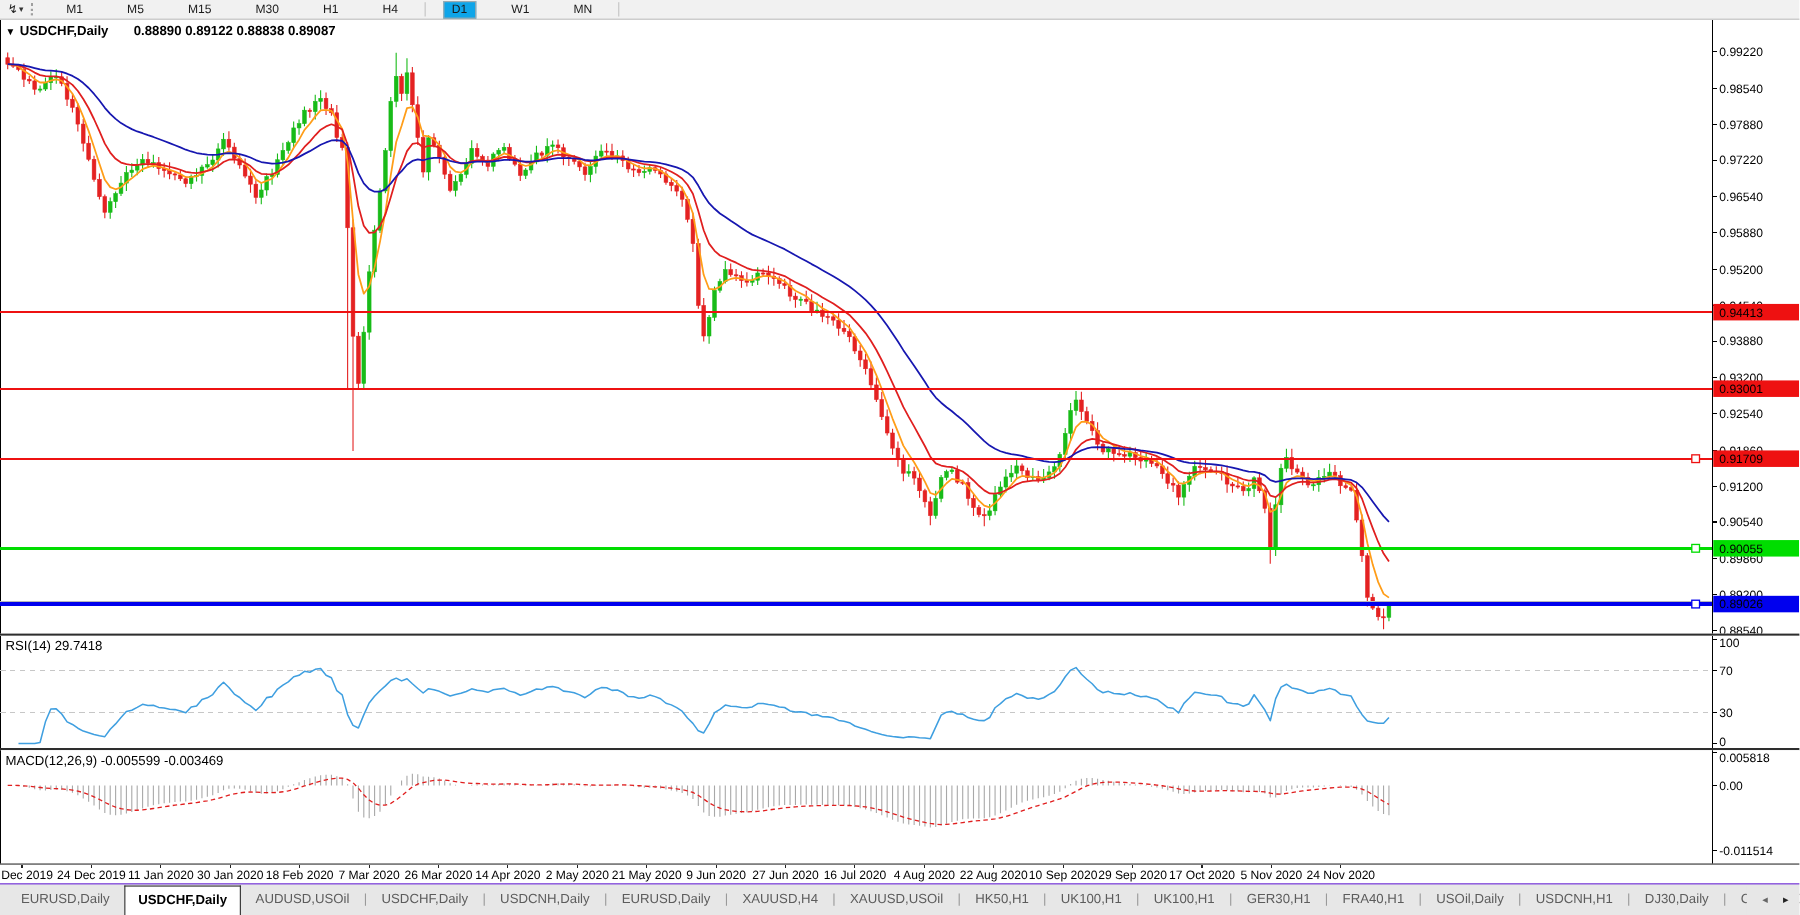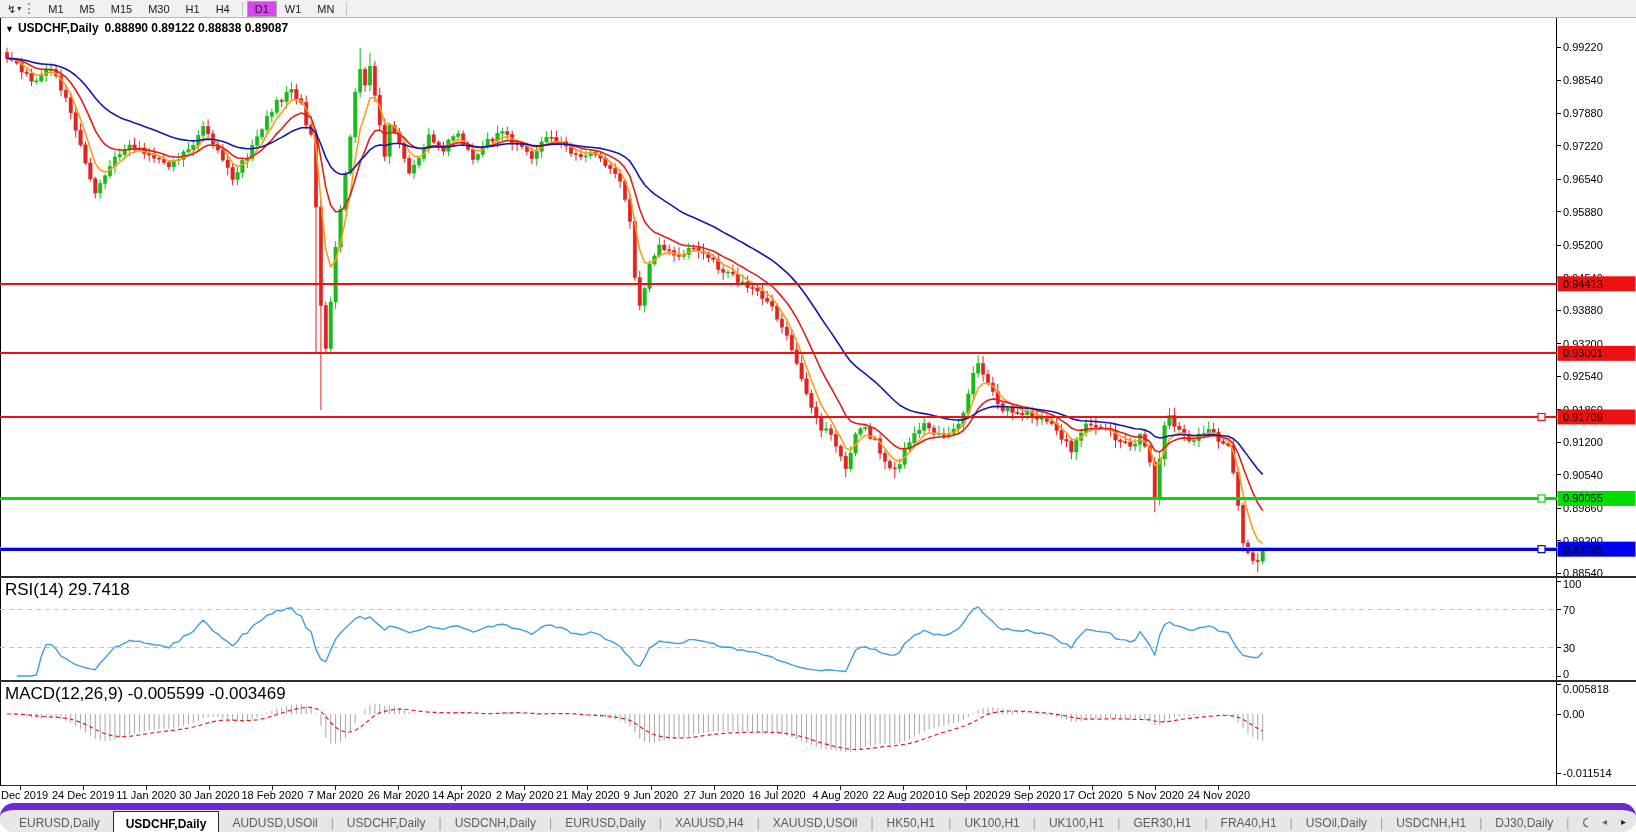--- a/index.html
+++ b/index.html
@@ -6,42 +6,42 @@
   body{width:1636px;height:832px;overflow:hidden;font-family:"Liberation Sans",sans-serif;-webkit-font-smoothing:none;}
   #app{width:1636px;height:832px;display:flex;flex-direction:column;}
 
   
   .toolbar{height:18px;flex:0 0 18px;background:#f1f1f1;border-bottom:1px solid #b5b5b5;
            display:flex;align-items:center;box-sizing:border-box;padding-left:4px;}
   .tool-icon{font-size:11px;color:#222;padding:0 1px 0 3px;line-height:16px;}
   .tool-caret{font-size:8px;color:#333;padding:0 4px 0 0;}
   .grip{width:3px;height:11px;border-left:2px dotted #9f9f9f;margin:0 7px 0 3px;}
   .tf{font-size:11px;line-height:14px;color:#1a1a1a;background:transparent;border:1px solid transparent;
-      padding:0 7px;margin:0;font-family:inherit;}
-  .tf.active{background:#d946ef;border:1px solid #a9a9a9;}
+      padding:0 7px;margin:12px;font-family:inherit;}
+  .tf.active{background:#0ea5e9;border:1px solid #a9a9a9;}
   .vsep{width:1px;height:13px;background:#c2c2c2;margin:0 4px;}
 
   
   .chart-main{position:relative;height:560px;flex:0 0 560px;box-sizing:border-box;border-bottom:2px solid #2e2e2e;background:#fff;}
   .chart-title{position:absolute;top:3px;left:5px;font-size:12px;font-weight:700;color:#000;white-space:nowrap;}
   .chart-title .tri{font-size:9px;margin-right:4px;}
-  .chart-title .vals{font-weight:700;margin-left:6px;}
+  .chart-title .vals{font-weight:700;margin-left:23px;}
   .panel{position:relative;box-sizing:border-box;background:#fff;}
   .panel-rsi{height:104px;flex:0 0 104px;border-bottom:2px solid #2e2e2e;}
   .panel-macd{height:104px;flex:0 0 104px;border-bottom:1px solid #2e2e2e;}
-  .panel-label{position:absolute;top:2px;left:5px;font-size:17px;color:#000;white-space:nowrap;}
+  .panel-label{position:absolute;top:2px;left:5px;font-size:12px;color:#000;white-space:nowrap;}
   svg{display:block;}
   svg text{font-family:"Liberation Sans",sans-serif;font-size:11px;fill:#000;}
 
   
   .date-axis{height:17px;flex:0 0 17px;background:#fff;}
 
   
-  .tabbar{height:29px;flex:0 0 29px;background:#e7e7e7;border-top:7px solid #6d28d9;box-sizing:border-box;
-          display:flex;align-items:stretch;padding-left:6px;overflow:hidden;position:relative;border-radius:14px;}
+  .tabbar{height:29px;flex:0 0 29px;background:#e7e7e7;border-top:1px solid #6d28d9;box-sizing:border-box;
+          display:flex;align-items:stretch;padding-left:6px;overflow:hidden;position:relative;}
   .tab{font-size:12px;color:#5c5c5c;padding:6px 13px 6px;white-space:nowrap;align-self:stretch;}
   .tab.active{background:#fff;color:#000;font-weight:700;border:1px solid #2b2b2b;border-bottom:none;
               padding:5px 12px 6px;margin-top:1px;}
   .tabdiv{color:#9a9a9a;font-size:12px;padding-top:6px;}
   .tab-arrows{position:absolute;right:0;top:1px;bottom:0;background:#e7e7e7;display:flex;align-items:center;
               gap:14px;padding:0 10px 0 14px;}
   .arrow{font-size:10px;color:#222;line-height:1;}
   .arrow.dim{color:#666;}
 </style>
 </head>

